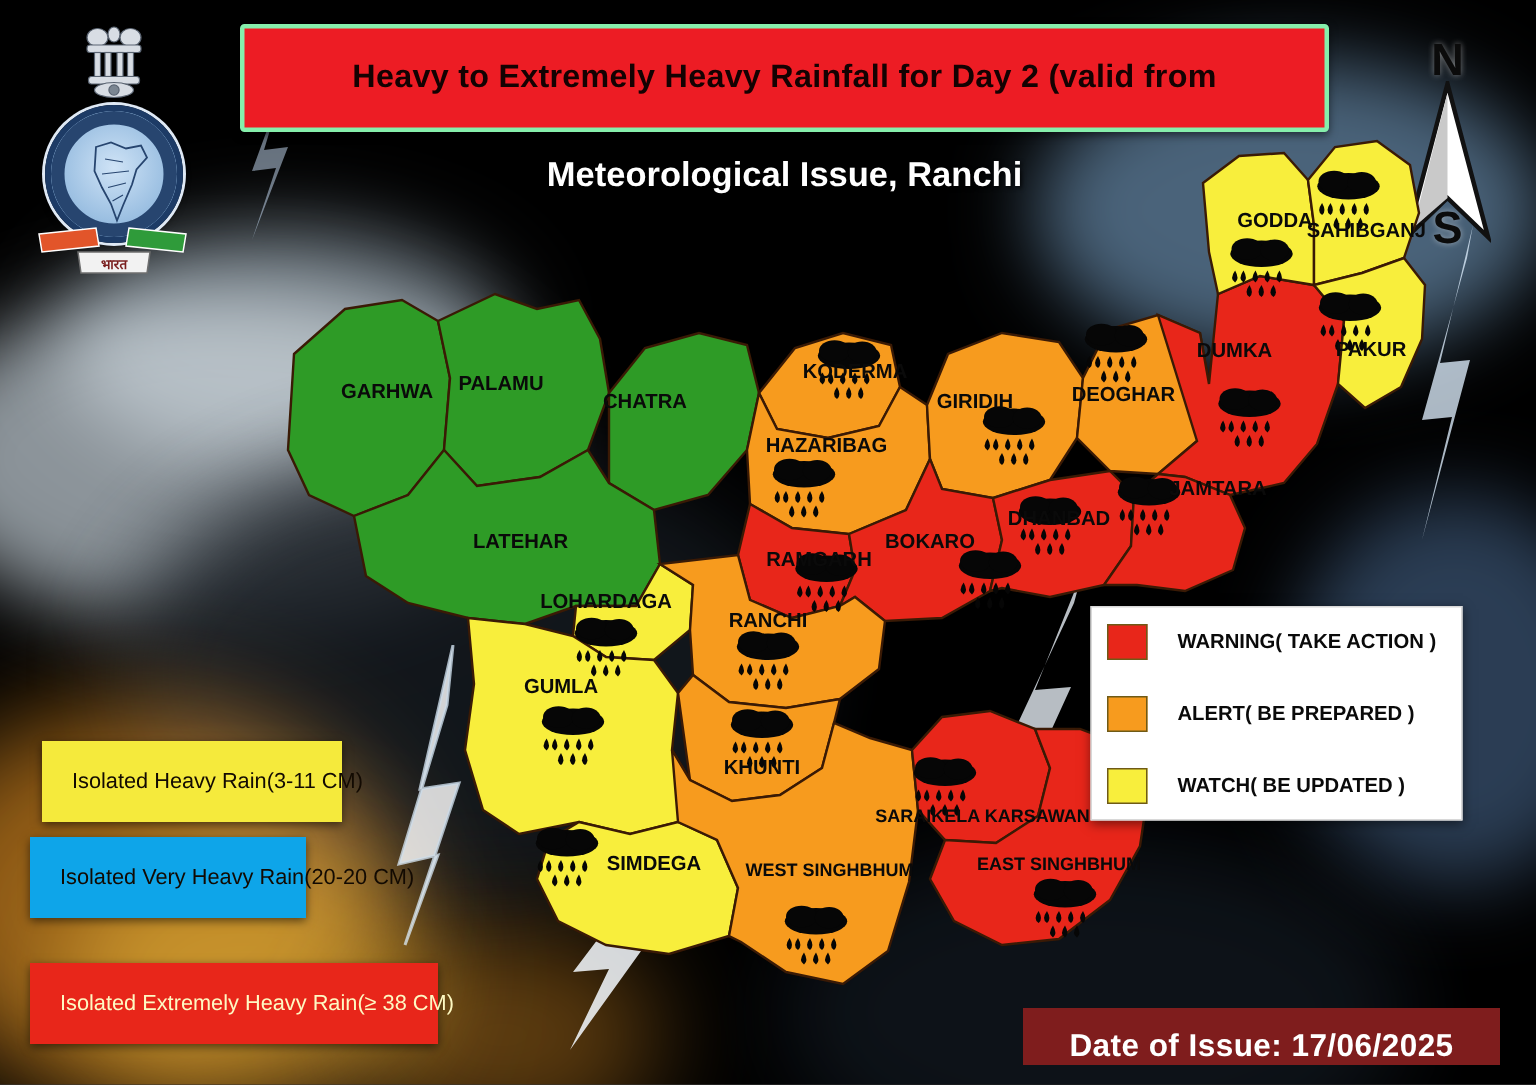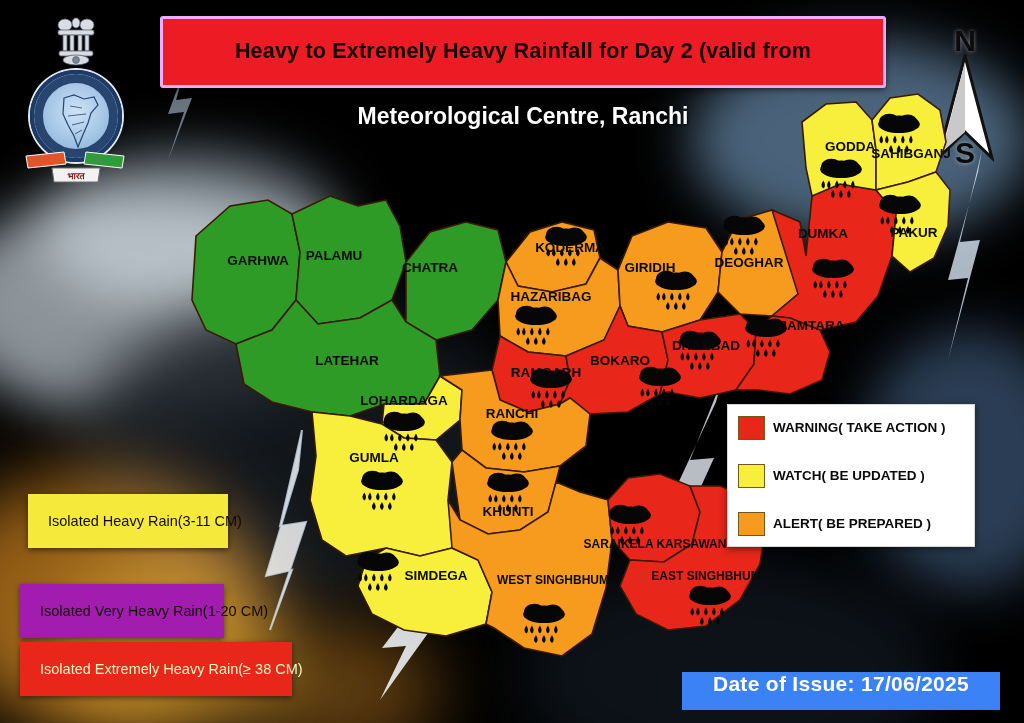--- a/index.html
+++ b/index.html
@@ -31,21 +31,21 @@
   }
   .bg-warm {
     position: absolute; border-radius: 50%;
     filter: blur(34px); mix-blend-mode: screen; opacity: .8;
   }
   .bolt { position: absolute; opacity: .9; }
 
   
   #title-banner {
     position: absolute; left: 160px; top: 16px; width: 726px; height: 72px;
-    background: #ED1C24; border: 3px solid #f0abfc; border-radius: 3px;
+    background: #ED1C24; border: 3px solid #86efac; border-radius: 3px;
     display: flex; flex-direction: row; align-items: center; justify-content: center;
     box-shadow: 0 2px 6px rgba(0,0,0,.55);
   }
   #title-banner .line {
     color: #140202; font-weight: bold; font-size: 21.5px;
     letter-spacing: .2px; line-height: 1.26; white-space: nowrap;
   }
   #subtitle {
     position: absolute; left: 160px; top: 103px; width: 726px;
     text-align: center; color: #ffffff; font-weight: bold; font-size: 23px;
@@ -91,41 +91,41 @@
   }
   .dist-label.sm { font-size: 12px; }
 
   
   #warn-legend {
     position: absolute; left: 727px; top: 404px; width: 248px; height: 143px;
     background: #ffffff; border: 1px solid #d8d8d8;
     padding: 9px 10px; display: flex; flex-direction: column; justify-content: space-between;
     box-shadow: 0 2px 7px rgba(0,0,0,.5);
   }
-  .warn-row { display: flex; align-items: center; gap: 8px; height: 27px; }
+  .warn-row { display: flex; align-items: center; gap: 20px; height: 27px; }
   .warn-sw { width: 27px; height: 24px; border: 1.5px solid #6f5a16; flex: 0 0 auto; }
   .warn-tx { font-size: 13.5px; font-weight: bold; color: #0a0a0a; white-space: nowrap; }
 
   
   .rain-box {
     position: absolute; display: flex; align-items: center; gap: 10px;
     padding: 7px 14px 7px 10px; box-shadow: 0 2px 6px rgba(0,0,0,.55);
   }
   .rain-box .txt { display: flex; flex-direction: row; }
   .rain-box .t1 { font-size: 14.5px; color: #120a02; font-weight: normal; white-space: nowrap; }
   .rain-box .t2 { font-size: 14.5px; color: #120a02; align-self: center; white-space: nowrap; }
   #rain-yellow { left: 28px; top: 494px; background: #F5EA3C; width: 200px; }
-  #rain-orange { left: 20px; top: 558px; background: #a21caf; width: 204px; margin-top: 26px; }
+  #rain-orange { left: 20px; top: 558px; background: #0ea5e9; width: 184px; }
   #rain-red    { left: 20px; top: 642px; background: #E8261A; width: 272px; }
   #rain-red .t1, #rain-red .t2 { color: #fef9c3; }
 
   
   #date-banner {
     position: absolute; left: 682px; top: 672px; width: 318px; height: 38px;
-    background: #3b82f6; display: flex; align-items: flex-start; justify-content: center;
+    background: #7f1d1d; display: flex; align-items: flex-end; justify-content: center;
   }
   #date-banner span {
     color: #ffffff; font-weight: bold; font-size: 21px; letter-spacing: .3px;
   }
 </style>
 </head>
 <body>
 
 <div id="stage">
 
@@ -189,21 +189,21 @@
       <path d="M2 6 L40 2 L42 14 L4 18 Z" fill="#e2552a" stroke="#fff" stroke-width="1"></path>
       <path d="M62 2 L100 6 L98 18 L60 14 Z" fill="#2f9b3a" stroke="#fff" stroke-width="1"></path>
       <path d="M28 18 L76 18 L74 32 L30 32 Z" fill="#f2f2f2" stroke="#6f6f6f" stroke-width="1"></path>
       <text x="52" y="29" font-size="9" font-weight="bold" fill="#7a1f1f" text-anchor="middle" font-family="DejaVu Sans, sans-serif">भारत</text>
     </svg>
   </div>
 
   <div id="title-banner">
     <div class="line">Heavy to Extremely Heavy Rainfall for Day 2  (valid from</div>
   </div>
-  <div id="subtitle">Meteorological Centre, Ranchi</div>
+  <div id="subtitle">Meteorological Issue, Ranchi</div>
 
   <div id="compass">
     <div class="n">N</div>
     <div class="s">S</div>
     <svg class="arrow" width="58" height="110" viewBox="0 0 58 110">
       <path d="M29 2 L56 104 L29 78 L2 104 Z" fill="#ffffff" stroke="#111" stroke-width="3"></path>
       <path d="M29 8 L29 78 L6 98 Z" fill="#c9c9c9"></path>
     </svg>
   </div>
 
@@ -302,46 +302,46 @@
         <text class="dist-label sm" x="706" y="580">EAST SINGHBHUM</text>
       </g>
   </svg>
 
   <div id="warn-legend">
     <div class="warn-row">
       <div class="warn-sw" style="background:#E8261A;"></div>
       <div class="warn-tx">WARNING( TAKE ACTION )</div>
     </div>
     <div class="warn-row">
+      <div class="warn-sw" style="background:#F79B1E;"></div>
+      <div class="warn-tx">ALERT( BE PREPARED )</div>
+    </div>
+    <div class="warn-row">
       <div class="warn-sw" style="background:#F8EE3C;"></div>
       <div class="warn-tx">WATCH( BE UPDATED )</div>
-    </div>
-    <div class="warn-row">
-      <div class="warn-sw" style="background:#F79B1E;"></div>
-      <div class="warn-tx">ALERT( BE PREPARED )</div>
     </div>
   </div>
 
   <div class="rain-box" id="rain-yellow">
     <svg width="44" height="40" viewBox="0 0 60 52">
       <use href="#raincloud" fill="#0c0c0c"></use>
     </svg>
     <div class="txt">
       <div class="t1">Isolated Heavy Rain</div>
       <div class="t2">(3-11 CM)</div>
     </div>
   </div>
 
   <div class="rain-box" id="rain-orange">
     <svg width="44" height="40" viewBox="0 0 60 52">
       <use href="#raincloud" fill="#0c0c0c"></use>
     </svg>
     <div class="txt">
       <div class="t1">Isolated Very Heavy Rain</div>
-      <div class="t2">(1-20 CM)</div>
+      <div class="t2">(20-20 CM)</div>
     </div>
   </div>
 
   <div class="rain-box" id="rain-red">
     <svg width="44" height="40" viewBox="0 0 60 52">
       <use href="#raincloud" fill="#0c0c0c"></use>
     </svg>
     <div class="txt">
       <div class="t1">Isolated Extremely Heavy Rain</div>
       <div class="t2">(≥ 38 CM)</div>

